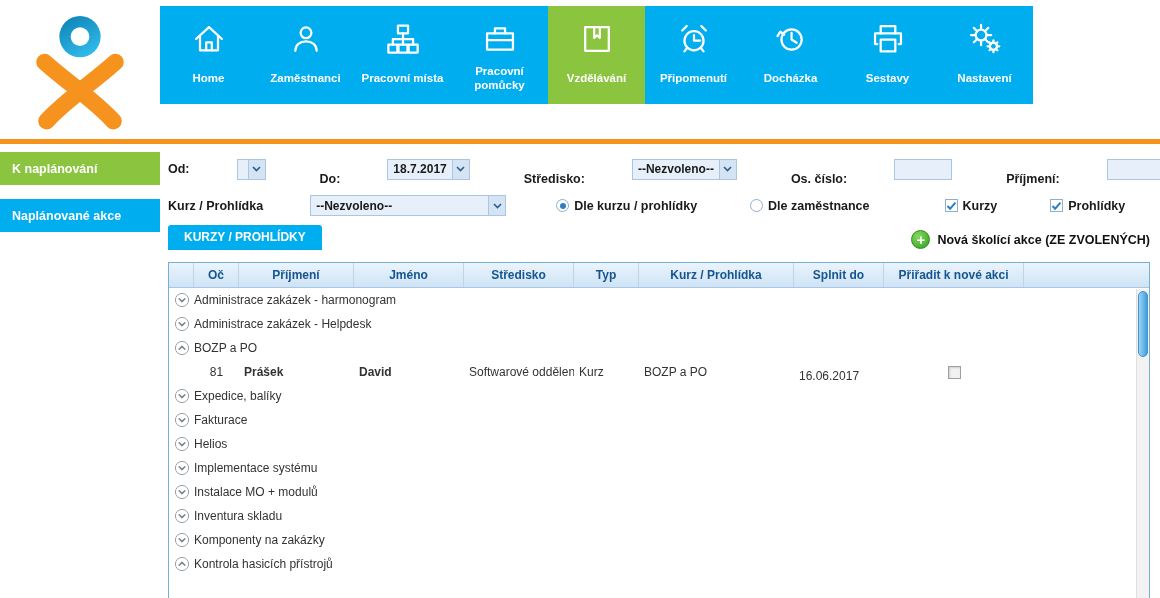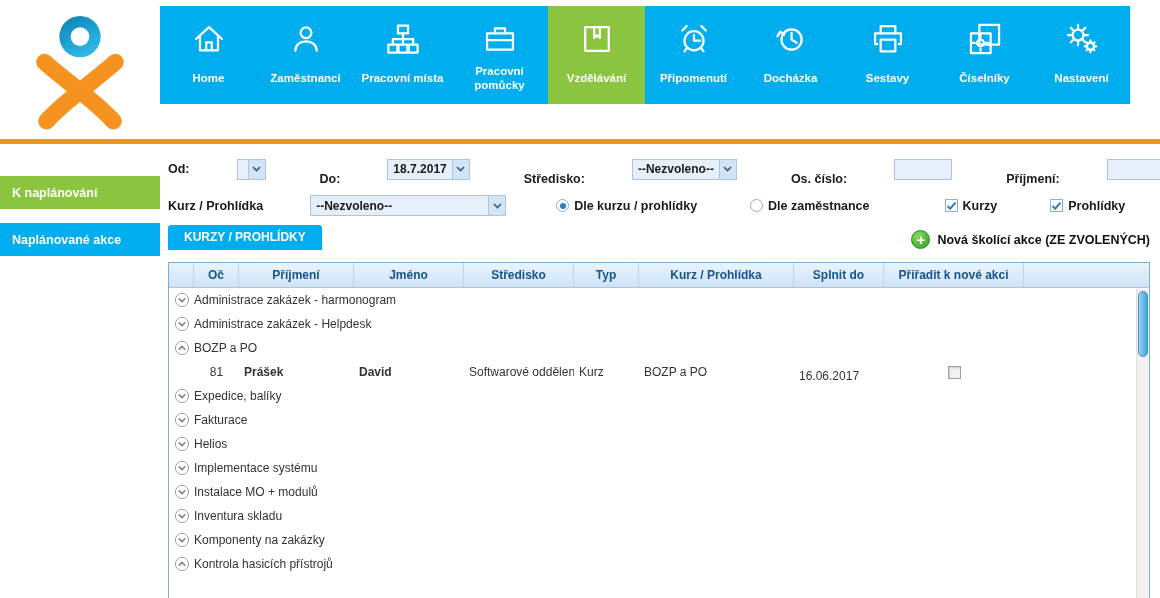--- a/index.html
+++ b/index.html
@@ -14,21 +14,21 @@
     flex-direction:column; cursor:pointer; }
   .nav-tile.active { background:#8BC53F; }
   .nav-icon { height:56px; display:flex; align-items:center; justify-content:center; padding-top:10px; }
   .nav-label { flex:1; display:flex; align-items:center; justify-content:center; text-align:center;
     font-weight:bold; font-size:11.5px; line-height:1.2; padding:0 3px 8px; }
 
   .orange-bar { height:5px; background:#F6921E; margin-top:2px; }
 
   
   .content { display:flex; margin-top:8px; }
-  .sidebar { width:160px; flex:0 0 160px; display:flex; flex-direction:column; gap:14px;margin-top:24px; }
+  .sidebar { width:160px; flex:0 0 160px; display:flex; flex-direction:column; gap:14px; }
   .side-item { height:33px; display:flex; align-items:center; padding-left:12px; color:#fff;
     font-weight:bold; font-size:12.5px; cursor:pointer; background:#00ADEE; }
   .side-item.active { background:#8BC53F; }
   .main { flex:1; padding:0 10px 0 8px; min-width:0; }
 
   
   .frow { display:flex; align-items:center; font-size:12.5px; color:#1a1a1a; margin-bottom:9px;gap:40px; }
   .flabel { font-weight:bold; margin-right:7px; white-space:nowrap; }
   .ml10 { margin-left:10px; } .ml14 { margin-left:14px;margin-top:20px; } .ml18 { margin-left:22px; }
   .combo { display:flex; align-items:stretch; height:21px; border:1px solid #a9c7e3;
@@ -181,31 +181,20 @@
             <path d="M9.5 11V4.5h13V11"></path>
             <path d="M6.5 20.5h-2V11h23v9.5h-2"></path>
             <rect x="9.5" y="16.5" width="13" height="10.5"></rect>
           </svg>
         </div>
         <div class="nav-label">Sestavy</div>
       </div>
       <div class="nav-tile">
         <div class="nav-icon">
           <svg width="36" height="36" viewBox="0 0 32 32" fill="none" stroke="#ffffff" stroke-width="2" stroke-linecap="round" stroke-linejoin="round">
-            <rect x="11" y="3.5" width="17.5" height="17.5"></rect>
-            <rect x="3.5" y="11" width="17.5" height="17.5"></rect>
-            <circle cx="12" cy="19.5" r="3"></circle>
-            <path d="M12 14.5v-2M12 24.5v2M7 19.5H5M17 19.5h2"></path>
-          </svg>
-        </div>
-        <div class="nav-label">Číselníky</div>
-      </div>
-      <div class="nav-tile">
-        <div class="nav-icon">
-          <svg width="36" height="36" viewBox="0 0 32 32" fill="none" stroke="#ffffff" stroke-width="2" stroke-linecap="round" stroke-linejoin="round">
             <circle cx="12.5" cy="12.5" r="4.8"></circle>
             <path d="M12.5 3.5v3.2M12.5 18.3v3.2M3.5 12.5h3.2M18.3 12.5h3.2M6.1 6.1l2.3 2.3M16.6 16.6l2.3 2.3M18.9 6.1l-2.3 2.3M8.4 16.6l-2.3 2.3"></path>
             <circle cx="23.5" cy="22.5" r="3.2"></circle>
             <path d="M23.5 17.3v2M23.5 25.7v2M18.3 22.5h2M26.7 22.5h2M20 19l1.4 1.4M25.6 24.6l1.4 1.4M27 19l-1.4 1.4M21.4 24.6 20 26"></path>
           </svg>
         </div>
         <div class="nav-label">Nastavení</div>
       </div>
     </div>
 </div>

